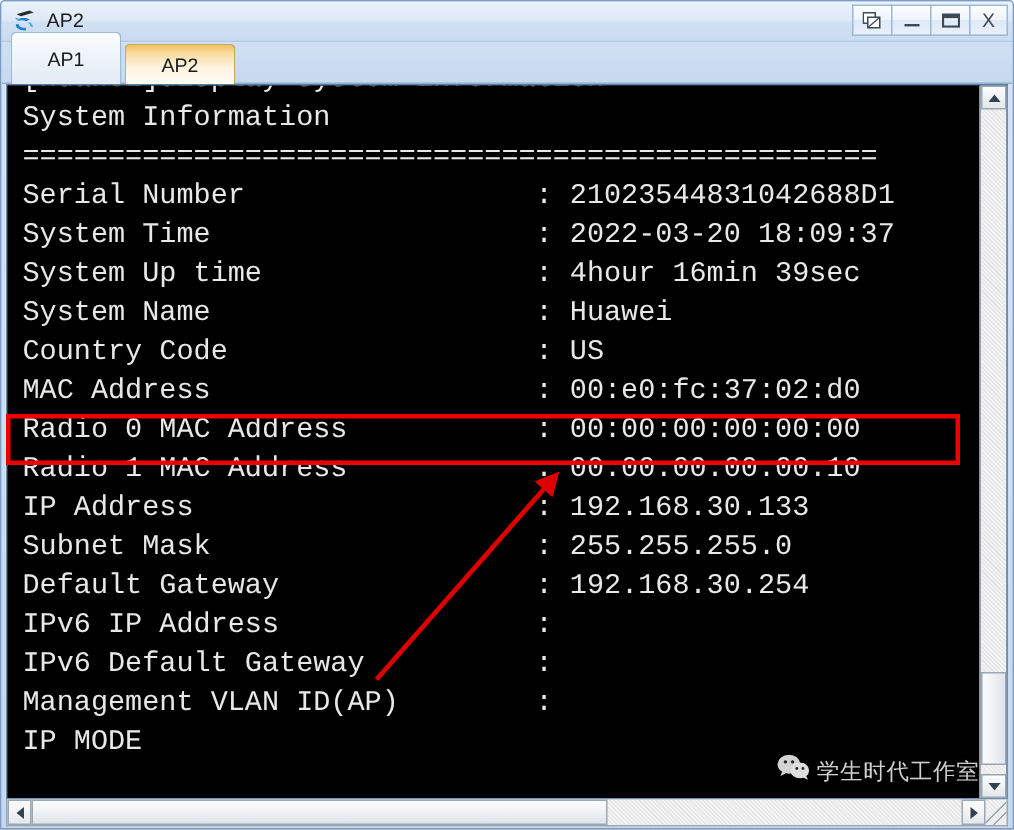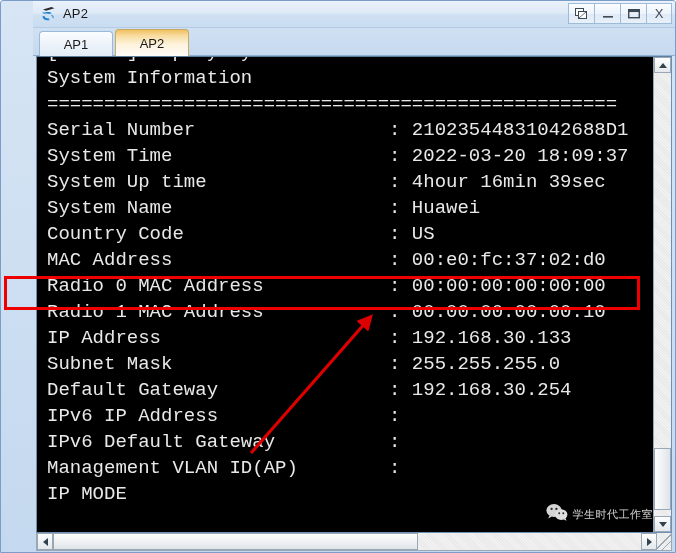--- a/index.html
+++ b/index.html
@@ -16,21 +16,20 @@
 
   #app-window {
     position: relative;
     width: 676px;
     height: 553px;
     box-sizing: border-box;
     background: linear-gradient(180deg, #d7e5f5 0%, #cfe0f2 40%, #c4d8ef 100%);
     border: 1px solid #7a9cc6;
     border-radius: 3px 3px 0 0;
     overflow: hidden;
-    padding-left: 32px;
   }
 
   
   #title-bar {
     position: relative;
     height: 26px;
     display: flex;
     align-items: center;
     padding-left: 7px;
     background: linear-gradient(180deg, #eaf2fb 0%, #dfeaf7 45%, #cfe0f2 55%, #c9dcf0 100%);
@@ -84,21 +83,21 @@
     position: relative;
   }
   #tab-strip::after {
     content: "";
     position: absolute;
     left: 0; right: 0; bottom: 0;
     height: 1px;
     background: #8fb0d2;
   }
   .tab {
-    height: 25px;
+    height: 35px;
     min-width: 74px;
     margin-right: 2px;
     padding: 0 12px;
     display: flex;
     align-items: center;
     justify-content: center;
     font-size: 13px;
     color: #1a1a1a;
     box-sizing: border-box;
     border: 1px solid #9cb9d8;
@@ -256,21 +255,21 @@
     bottom: 26px;
     display: flex;
     align-items: center;
     gap: 5px;
     z-index: 8;
     pointer-events: none;
     opacity: 0.92;
   }
   #watermark-text {
     font-family: "DejaVu Sans", sans-serif;
-    font-size: 11px;
+    font-size: 15px;
     color: #e2e2e2;
     white-space: nowrap;
     letter-spacing: 0.5px;
   }
 </style>
 </head>
 <body>
 
 <div id="app-window">
 

